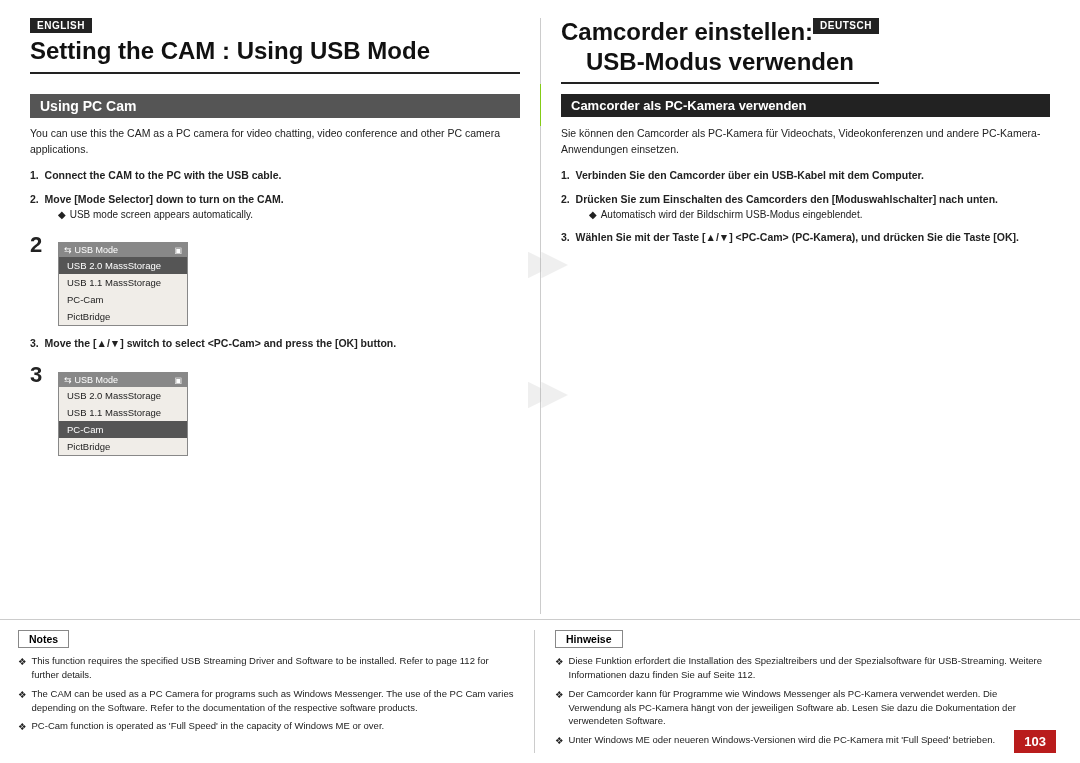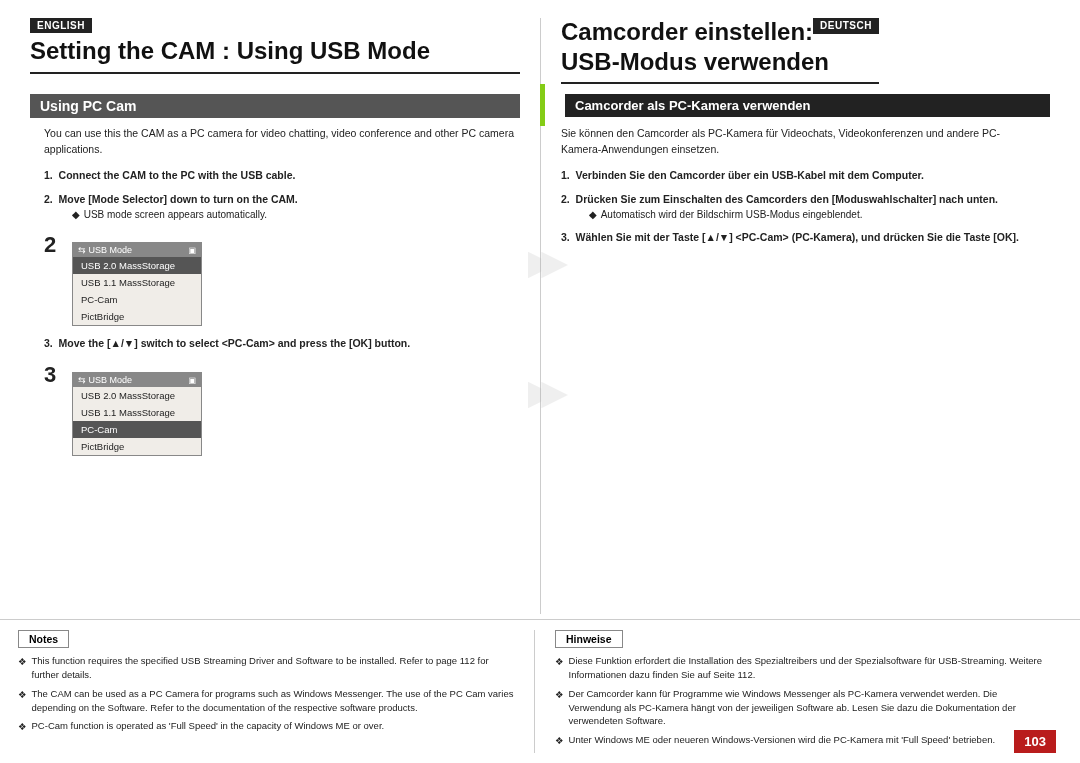--- a/index.html
+++ b/index.html
@@ -27,20 +27,21 @@
       padding: 18px 30px 0 30px;
     }
     .left-header {
       width: 50%;
       padding-right: 20px;
     }
     .right-header {
       width: 50%;
       padding-left: 20px;
       border-left: 1px solid #ccc;
+      text-align: center;
     }
     .lang-badge {
       display: inline-block;
       background: #222;
       color: #fff;
       font-size: 10px;
       font-weight: bold;
       padding: 2px 7px;
       margin-bottom: 4px;
       letter-spacing: 0.5px;
@@ -90,21 +91,21 @@
       font-weight: bold;
       padding: 4px 10px;
       margin-top: 10px;
       margin-bottom: 8px;
     }
     
     .main-content {
       display: flex;
       flex-direction: row;
       flex: 1;
-      padding: 0 44px;
+      padding: 0 30px;
     }
     .left-col {
       width: 50%;
       padding-right: 20px;
     }
     .right-col {
       width: 50%;
       padding-left: 20px;
       border-left: 1px solid #ccc;
     }
@@ -245,21 +246,21 @@
           <div class="main-title-right">USB-Modus verwenden</div>
         </div>
       </div>
     </div>
   </div>
 
   <div style="display:flex; flex-direction:row; padding:0 30px;">
     <div style="width:50%; padding-right:20px;">
       <div class="section-title-left">Using PC Cam</div>
     </div>
-    <div style="width:50%; padding-left:20px; border-left:5px solid #84cc16;">
+    <div style="width:50%; padding-left:20px; border-left:1px solid #84cc16;">
       <div class="section-title-right">Camcorder als PC-Kamera verwenden</div>
     </div>
   </div>
 
   <div class="main-content">
 
     <div class="left-col">
       <div class="intro-text">You can use this the CAM as a PC camera for video chatting, video conference and other PC camera applications.</div>
 
       <div class="step">

